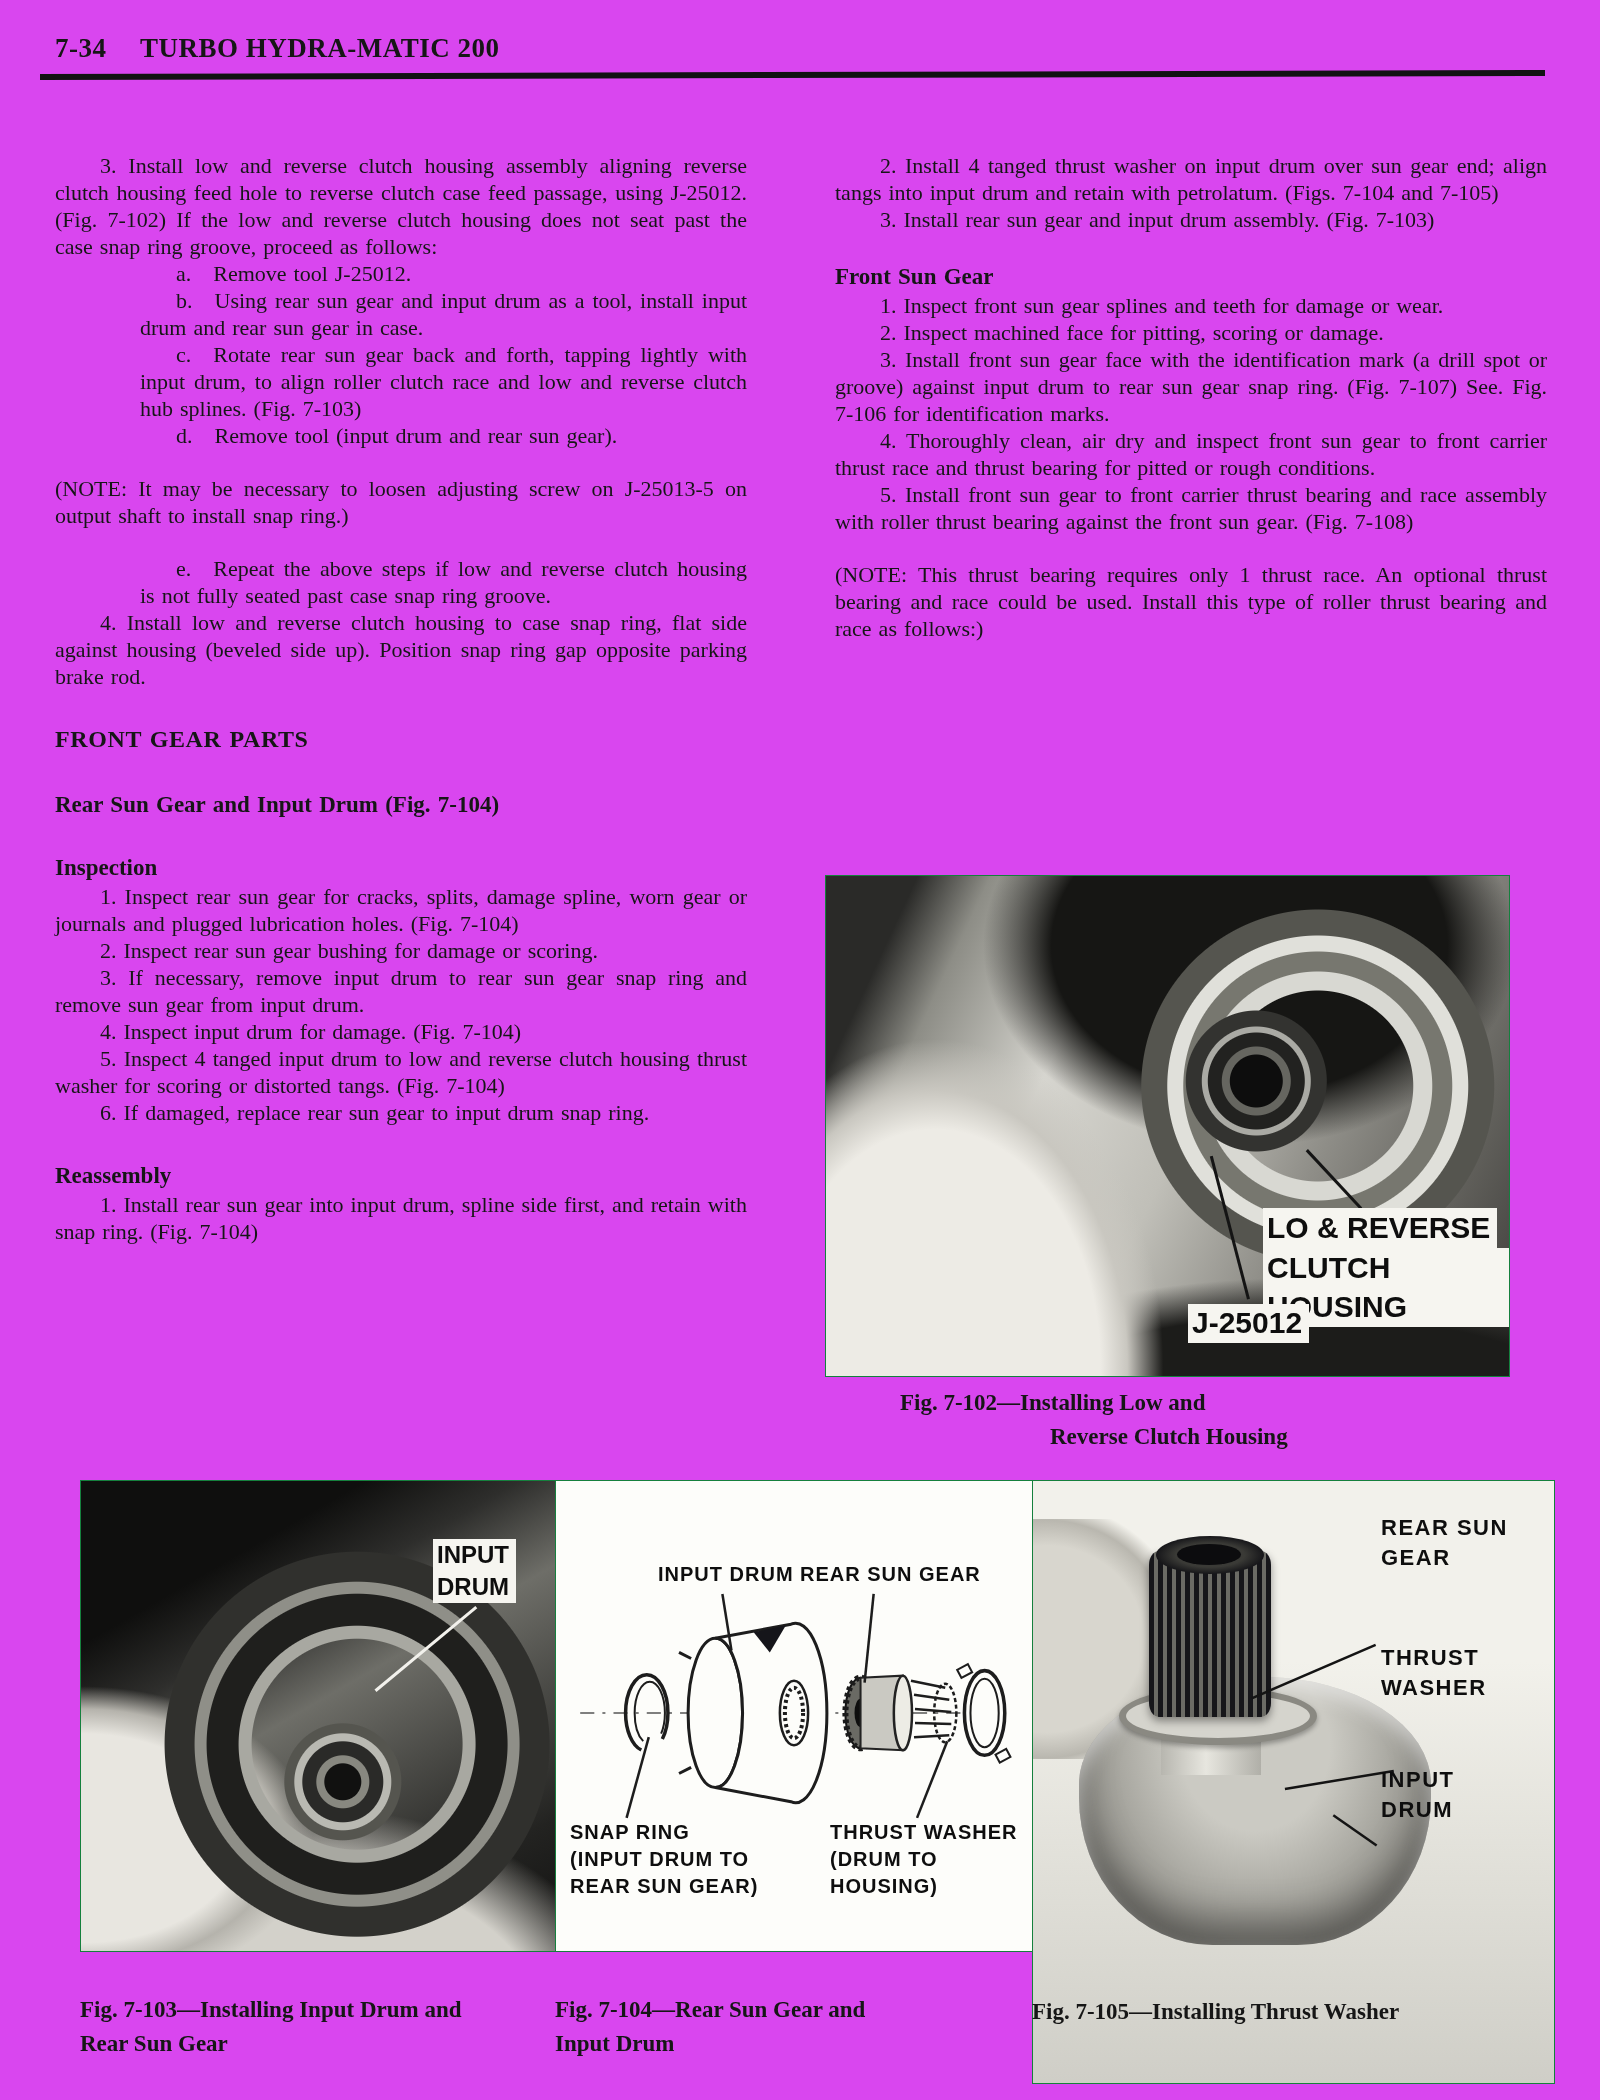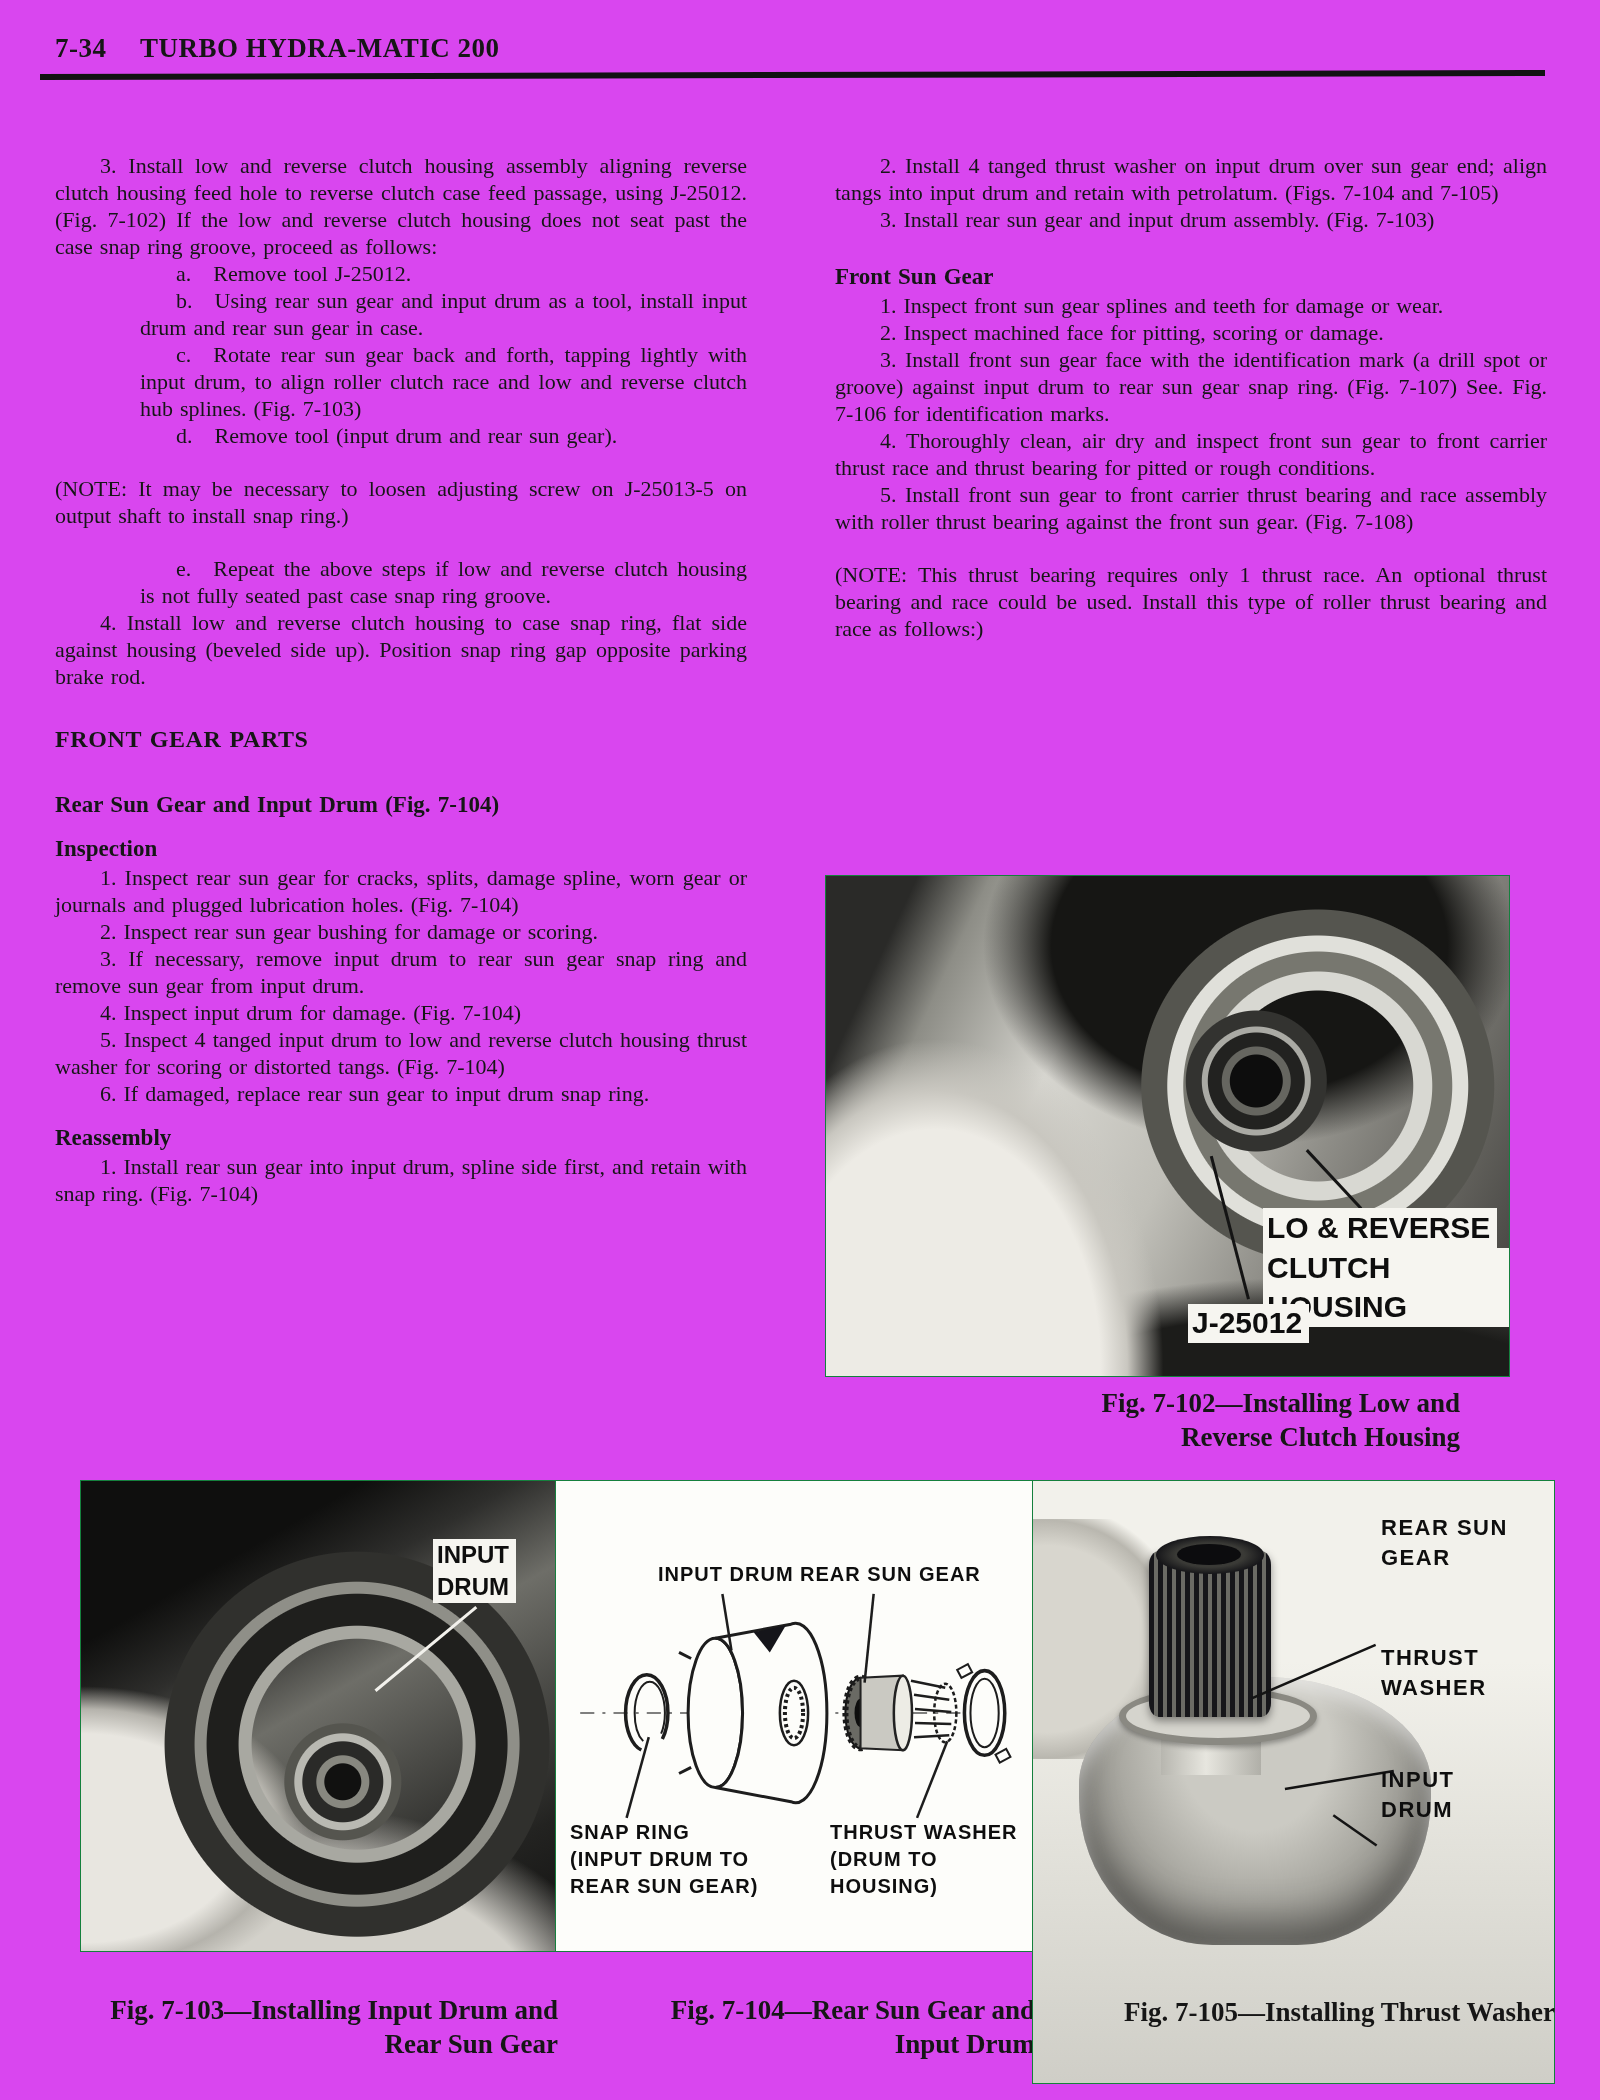--- a/index.html
+++ b/index.html
@@ -13,27 +13,27 @@
   
   .col{position:absolute;top:152px;font-size:22px;line-height:27px;text-align:justify;word-spacing:1.5px}
   .col-left{left:55px;width:692px}
   .col-right{left:835px;width:712px}
   p.body{margin:0}
   p.ind{text-indent:45px}
   p.sub{margin-left:85px;text-indent:36px}
   p.note{margin:26px 0}
   .h1{font-weight:bold;font-size:24px;letter-spacing:.6px;margin-top:36px}
   .h2{font-weight:bold;font-size:23px;margin-top:38px}
-  .h3{font-weight:bold;font-size:23px;margin-top:17px;margin-bottom:2px}
+  .h3{font-weight:bold;font-size:23px;margin-top:36px;margin-bottom:2px}
   
   .figbox{position:absolute;border:1px solid #15803d;overflow:hidden;background:#e9e8e2}
   .callouts{position:absolute;left:0;top:0;width:100%;height:100%;pointer-events:none}
   .plabel{position:absolute;font-family:"Liberation Sans",sans-serif;font-weight:bold;color:#0e0e0e}
   .patch{display:block;width:fit-content;background:#f6f5f0;padding:0 7px 1px 4px}
-  .cap{position:absolute;font-weight:bold;font-size:27px;line-height:34px;text-align:right}
+  .cap{position:absolute;font-weight:bold;font-size:23px;line-height:34px;text-align:left}
   
   .photo102{position:absolute;inset:0;background:
     radial-gradient(circle at 63% 41%, #0d0d0d 0 26px, #666660 27px 34px, #222220 35px 48px, #aaaaa4 49px 54px, #333330 55px 70px, rgba(0,0,0,0) 71px),
     radial-gradient(ellipse 300px 430px at 16% 98%, #edebe5 0 55%, #c9c7c0 64%, rgba(0,0,0,0) 76%),
     radial-gradient(circle at 72% 42%, rgba(0,0,0,0) 0 95px, #d8d8d2 96px 114px, #77776f 115px 134px, #e0e0da 135px 150px, #55554f 151px 176px, rgba(0,0,0,0) 177px),
     radial-gradient(ellipse 360px 270px at 62% 14%, #161614 0 55%, rgba(0,0,0,0) 74%),
     radial-gradient(ellipse 520px 190px at 70% 110%, #1c1c1a 0 58%, rgba(0,0,0,0) 78%),
     linear-gradient(115deg, #2a2a28 0 10%, #8d8d86 18%, #d6d5cf 34%, #c0bfb8 52%, #8f8e88 68%, #63625d 84%, #3c3b38 100%)}
   .lbl102-housing{left:437px;top:332px;font-size:30px;line-height:39px}
   .lbl102-tool{left:362px;top:428px;font-size:30px;line-height:38px}

